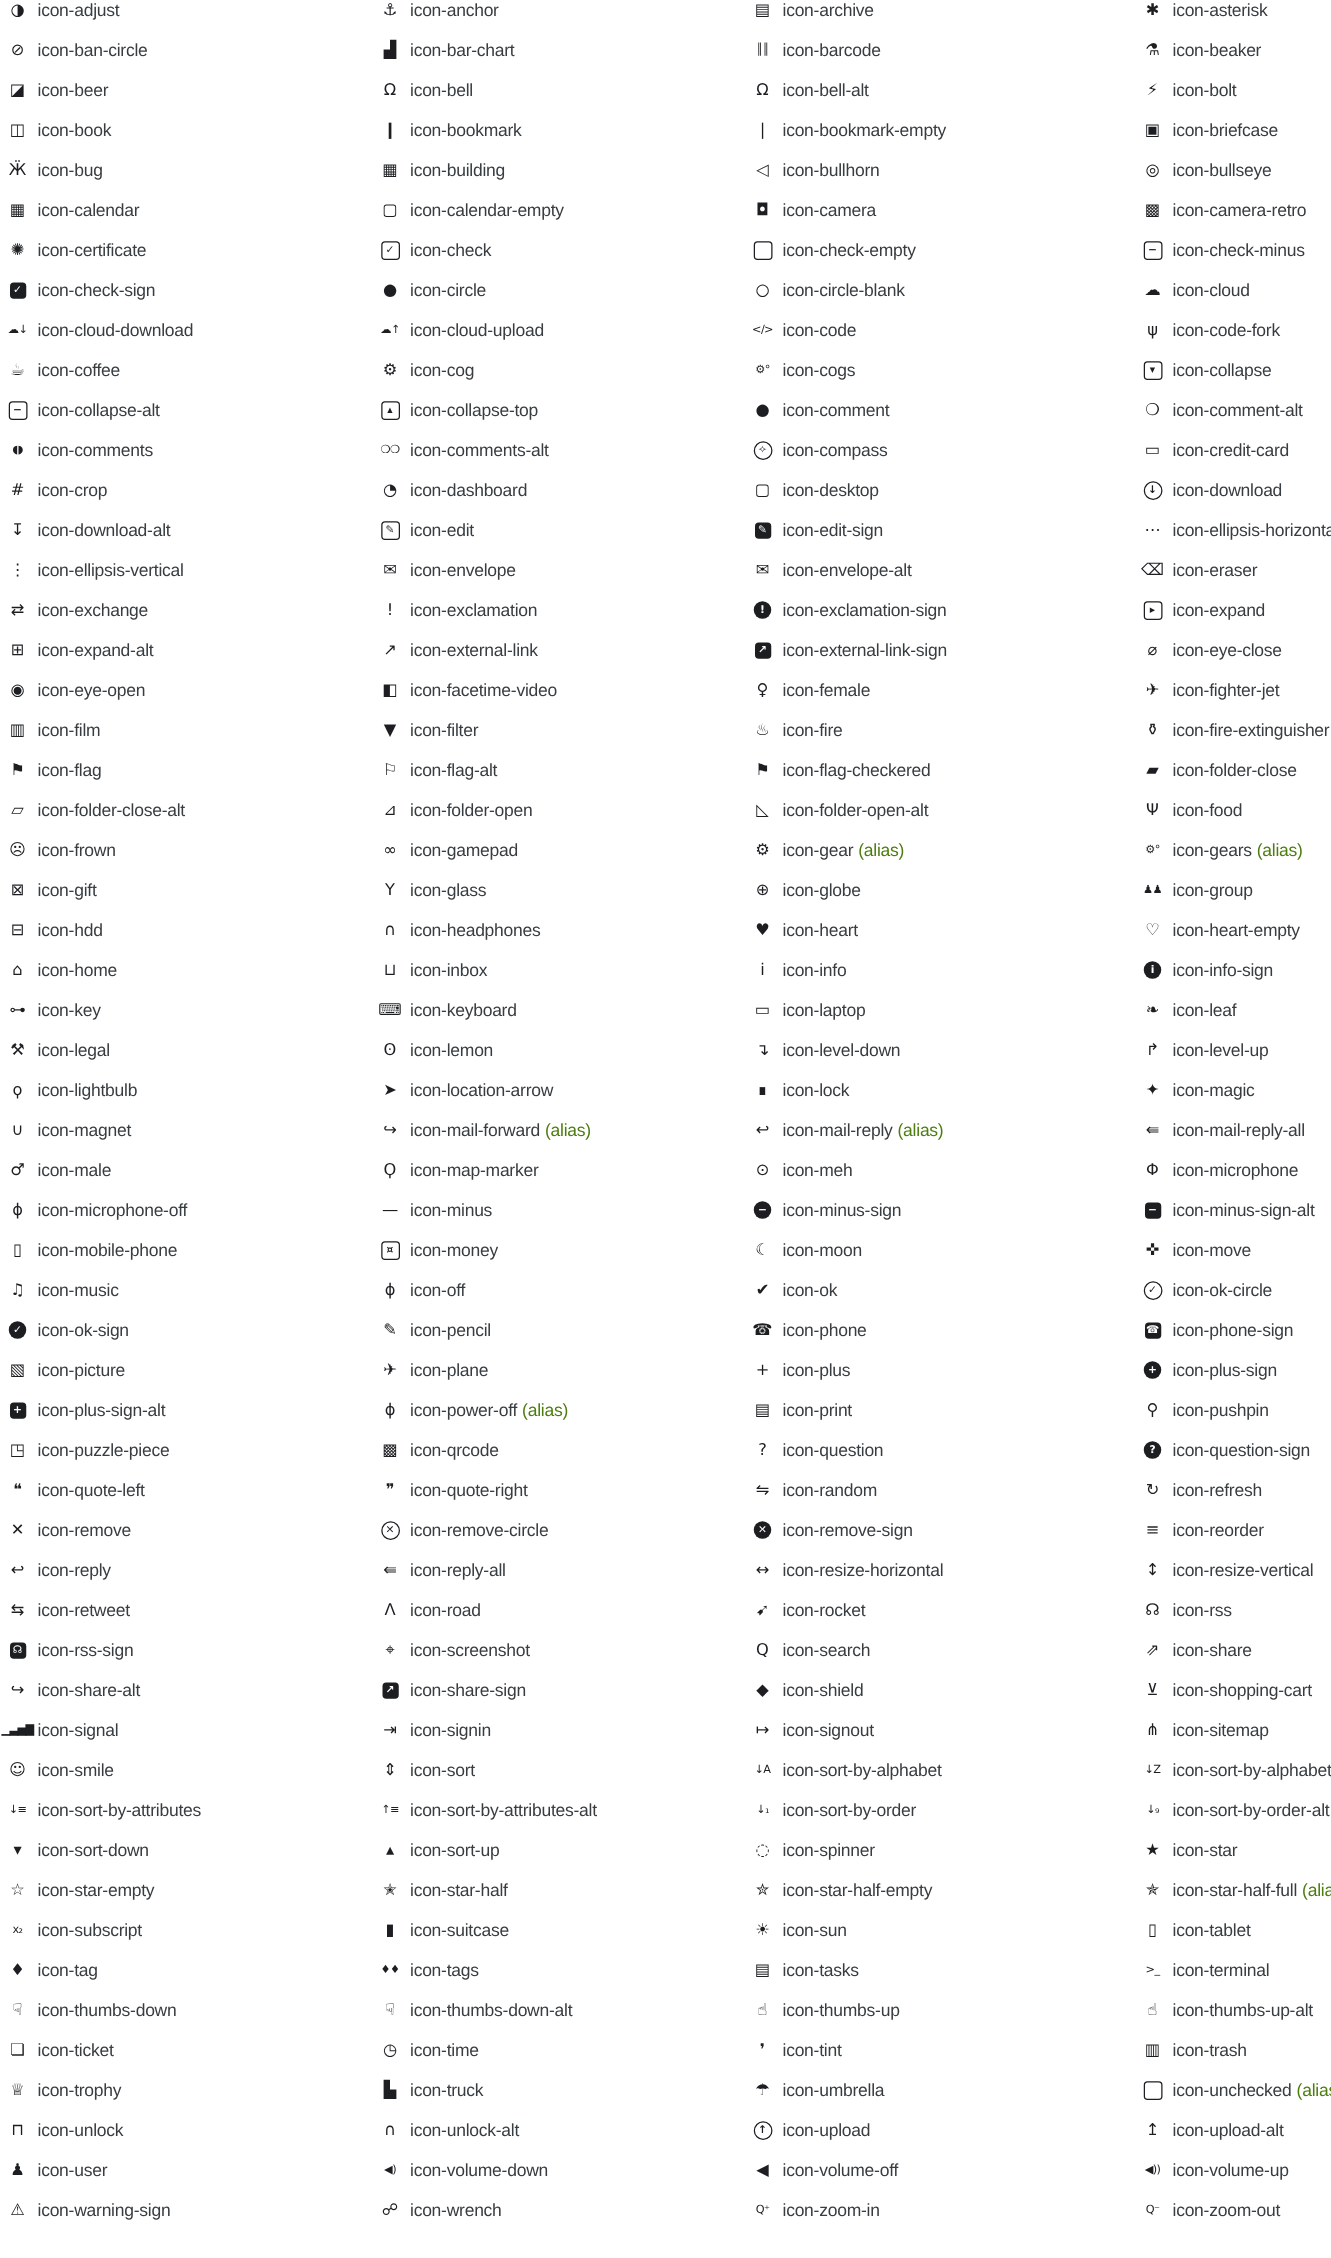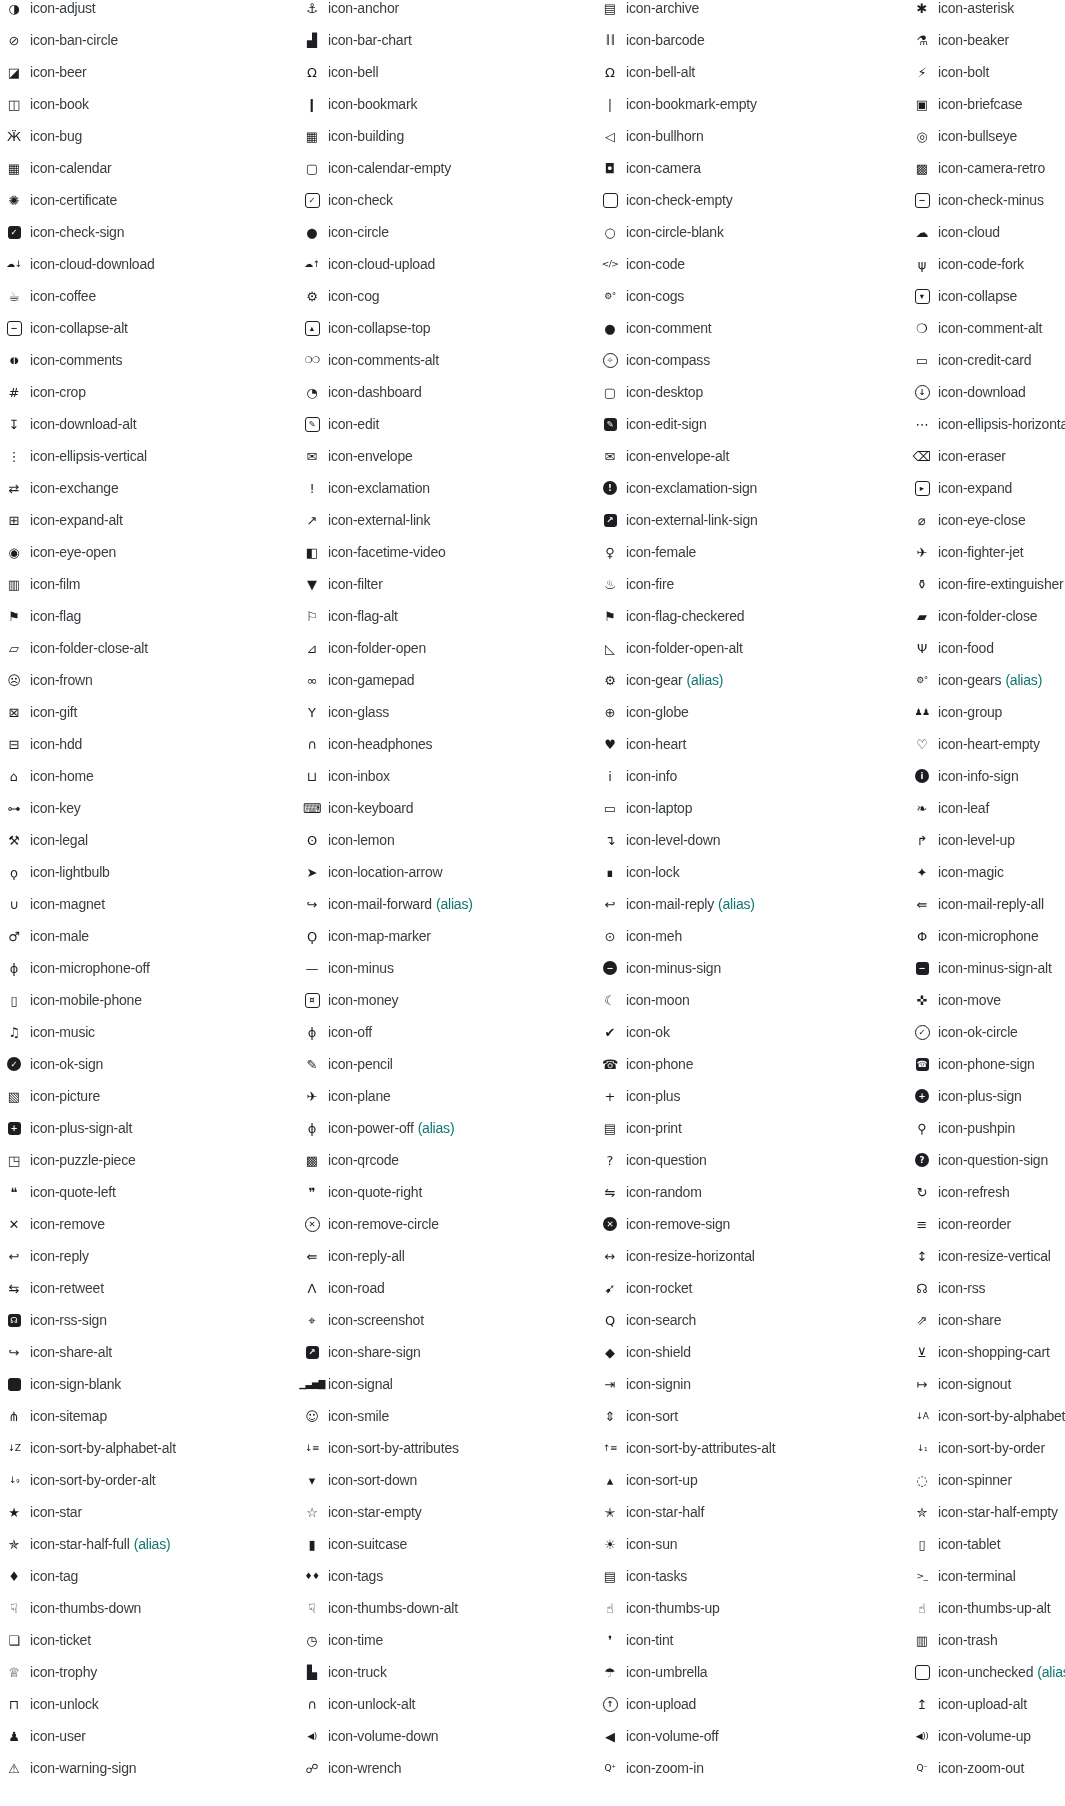--- a/index.html
+++ b/index.html
@@ -17,21 +17,21 @@
   .cell{display:flex;align-items:center;min-width:0;}
   .ic{
     width:18px;flex:none;margin-right:7px;
     display:flex;align-items:center;justify-content:center;
     font-family:"DejaVu Sans", sans-serif;
     font-size:13px;line-height:1;color:#1c1e21;
     white-space:nowrap;overflow:visible;
   }
   .ic.multi{font-size:9px;letter-spacing:-0.5px;}
   .lb{font-size:14px;color:#383d41;white-space:nowrap;letter-spacing:-0.2px;}
-  .al{color:#0f766e;margin-left:4px;}
+  .al{color:#4d7c0f;margin-left:4px;}
   .w-c,.w-C,.w-S,.w-o{
     display:flex;align-items:center;justify-content:center;
     font-size:8.5px;line-height:1;font-weight:700;
   }
   .w-c{width:13px;height:13px;border:1.3px solid #1c1e21;border-radius:50%;color:#1c1e21;}
   .w-C{width:14px;height:14px;background:#1c1e21;color:#fff;border-radius:50%;}
   .w-S{width:13px;height:13px;background:#1c1e21;color:#fff;border-radius:3px;}
   .w-o{width:13px;height:13px;border:1.3px solid #1c1e21;border-radius:3px;color:#1c1e21;}
 </style>
 </head>
@@ -781,26 +781,20 @@
     </div>
     <div class="cell">
       <span class="ic">◆</span>
       <span class="lb">icon-shield</span>
     </div>
     <div class="cell">
       <span class="ic">⊻</span>
       <span class="lb">icon-shopping-cart</span>
     </div>
     <div class="cell">
-      <span class="ic">
-        <span class="w-S"></span>
-      </span>
-      <span class="lb">icon-sign-blank</span>
-    </div>
-    <div class="cell">
       <span class="ic multi">▁▃▅▇</span>
       <span class="lb">icon-signal</span>
     </div>
     <div class="cell">
       <span class="ic">⇥</span>
       <span class="lb">icon-signin</span>
     </div>
     <div class="cell">
       <span class="ic">↦</span>
       <span class="lb">icon-signout</span>
@@ -868,20 +862,24 @@
     <div class="cell">
       <span class="ic">✮</span>
       <span class="lb">icon-star-half-empty</span>
     </div>
     <div class="cell">
       <span class="ic">✯</span>
       <span class="lb">icon-star-half-full</span>
       <span class="lb al">(alias)</span>
     </div>
     <div class="cell">
+      <span class="ic multi">x₂</span>
+      <span class="lb">icon-subscript</span>
+    </div>
+    <div class="cell">
       <span class="ic">▮</span>
       <span class="lb">icon-suitcase</span>
     </div>
     <div class="cell">
       <span class="ic">☀</span>
       <span class="lb">icon-sun</span>
     </div>
     <div class="cell">
       <span class="ic">▯</span>
       <span class="lb">icon-tablet</span>

